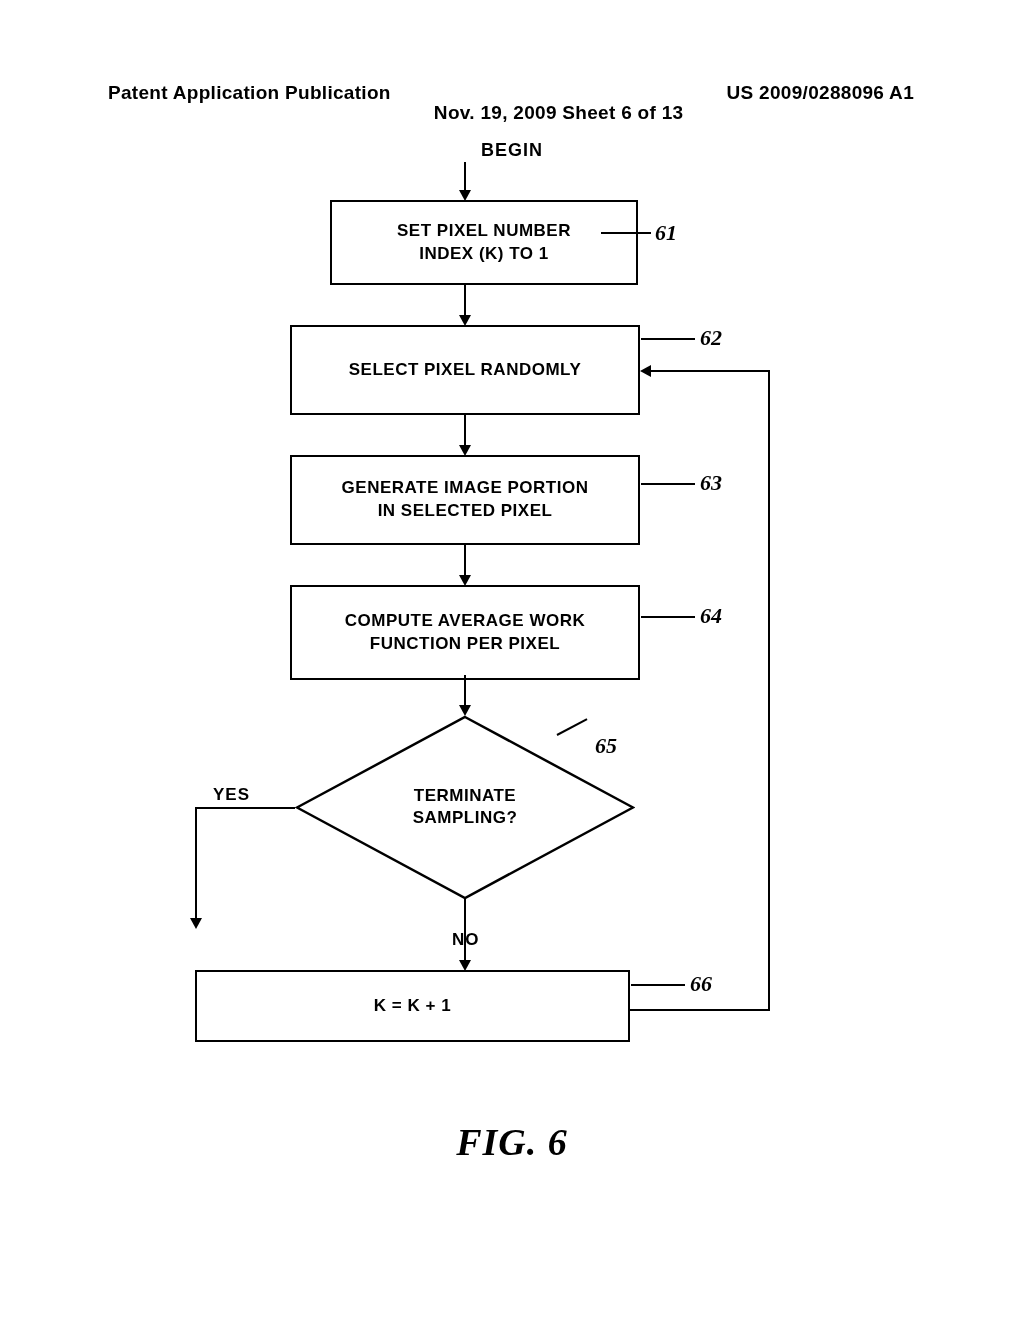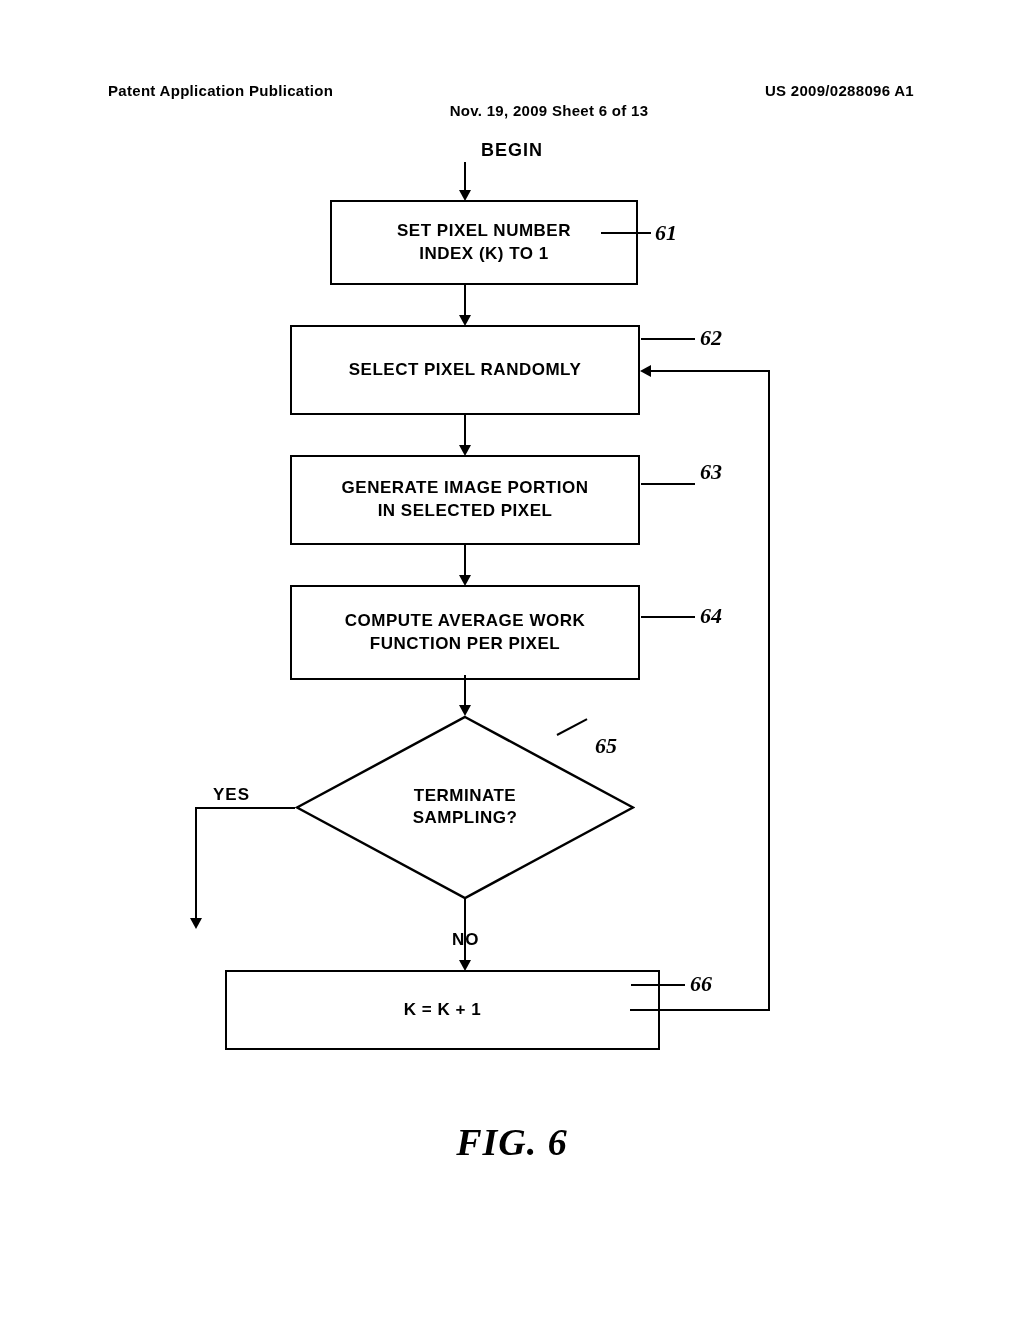--- a/index.html
+++ b/index.html
@@ -15,21 +15,21 @@
       position: relative;
     }
     .header {
       position: absolute;
       top: 82px;
       left: 0;
       width: 100%;
       display: flex;
       justify-content: space-between;
       padding: 0 110px 0 108px;
-      font-size: 15px;
+      font-size: 19px;
       font-weight: bold;
     }
     .header-left {
       letter-spacing: 0.3px;
     }
     .header-center {
       letter-spacing: 0.3px;
       margin-top: 20px;
     }
     .header-right {
@@ -111,33 +111,32 @@
       font-weight: bold;
       font-size: 17px;
       font-family: 'Arial Black', Arial, sans-serif;
       letter-spacing: 0.5px;
       line-height: 1.35;
     }
     .box-66 {
       top: 830px;
       left: 195px;
       width: 435px;
-      height: 80px;
-      margin-left: 30px;
+      height: 72px;
     }
     .ref-label {
       position: absolute;
       font-weight: bold;
       font-style: italic;
       font-size: 22px;
       font-family: 'Times New Roman', serif;
     }
     .ref-61 { top: 80px; left: 655px; }
     .ref-62 { top: 185px; left: 700px; }
-    .ref-63 { top: 319px; left: 700px; text-align: center; }
+    .ref-63 { top: 330px; left: 700px; text-align: center; }
     .ref-64 { top: 463px; left: 700px; }
     .ref-65 { top: 580px; left: 595px; margin-top: 13px; }
     .ref-66 { top: 831px; left: 690px; }
     .yes-label {
       position: absolute;
       top: 645px;
       left: 213px;
       font-weight: bold;
       font-size: 17px;
       font-family: 'Arial Black', Arial, sans-serif;

